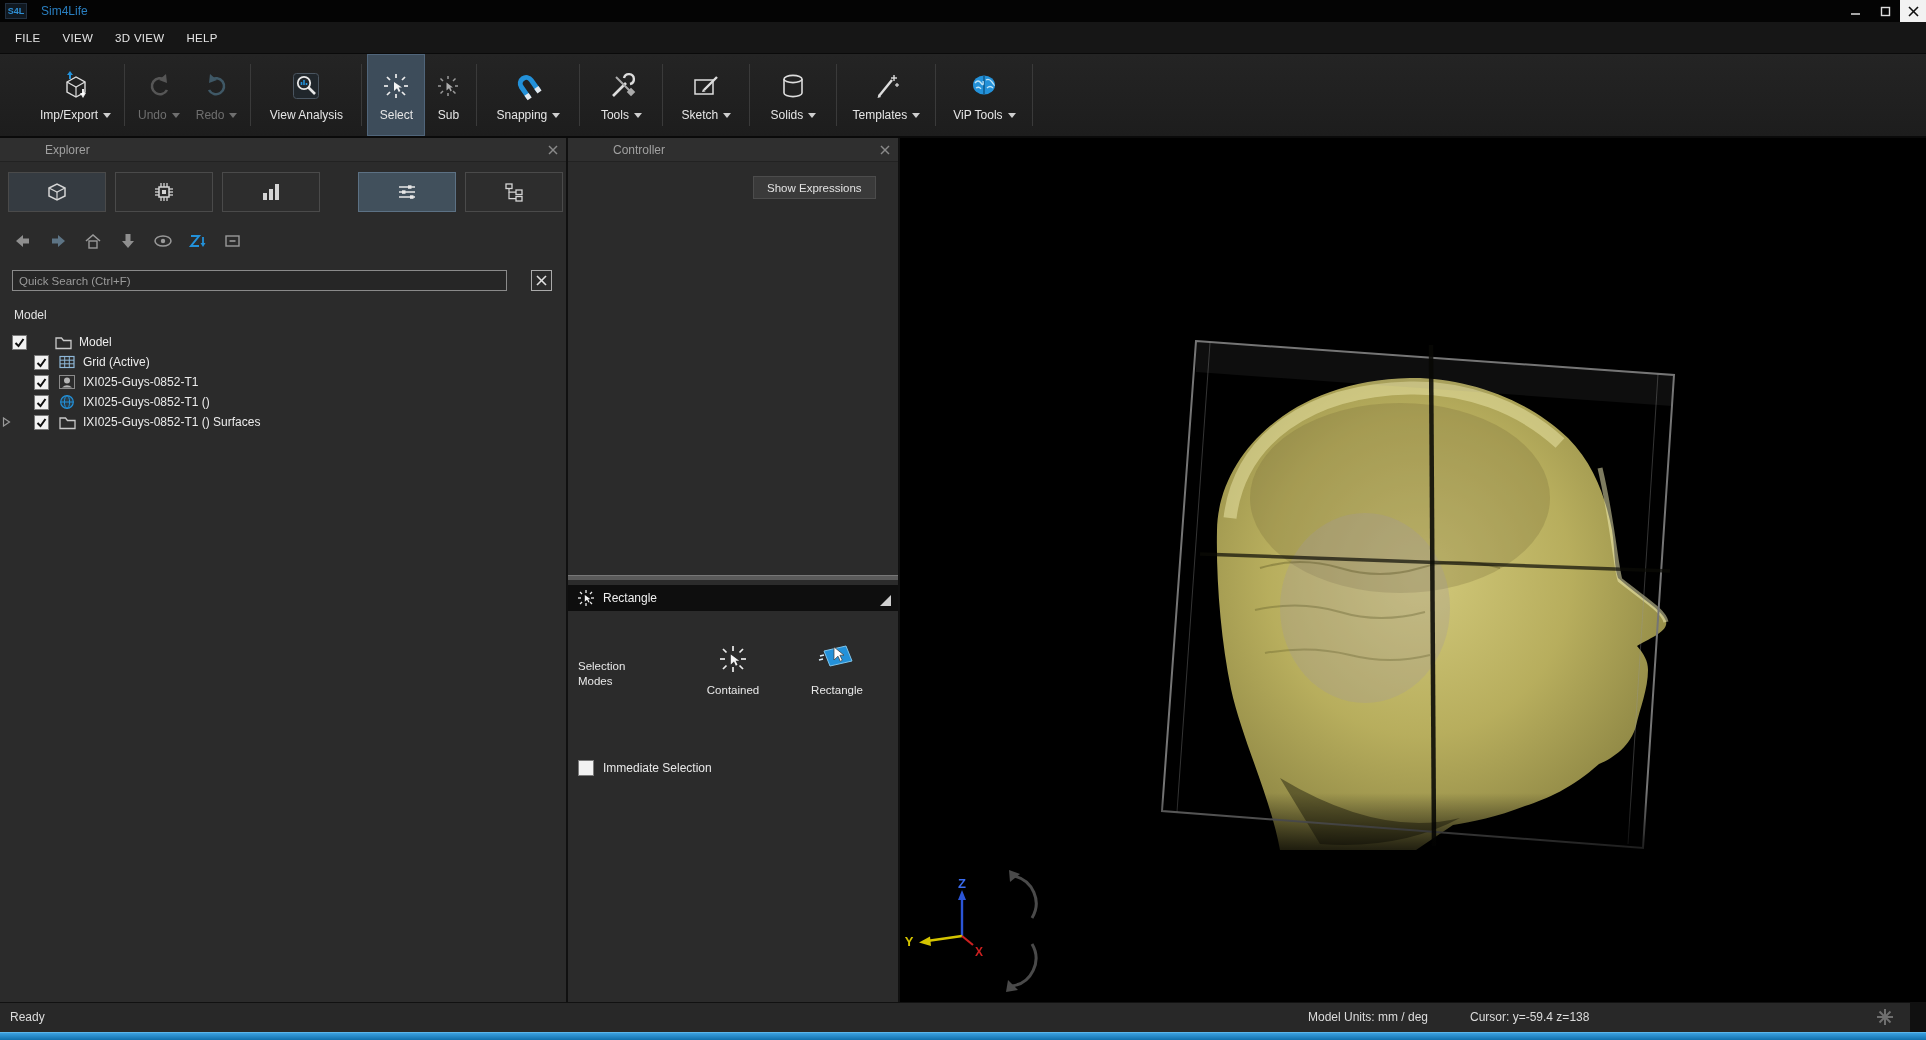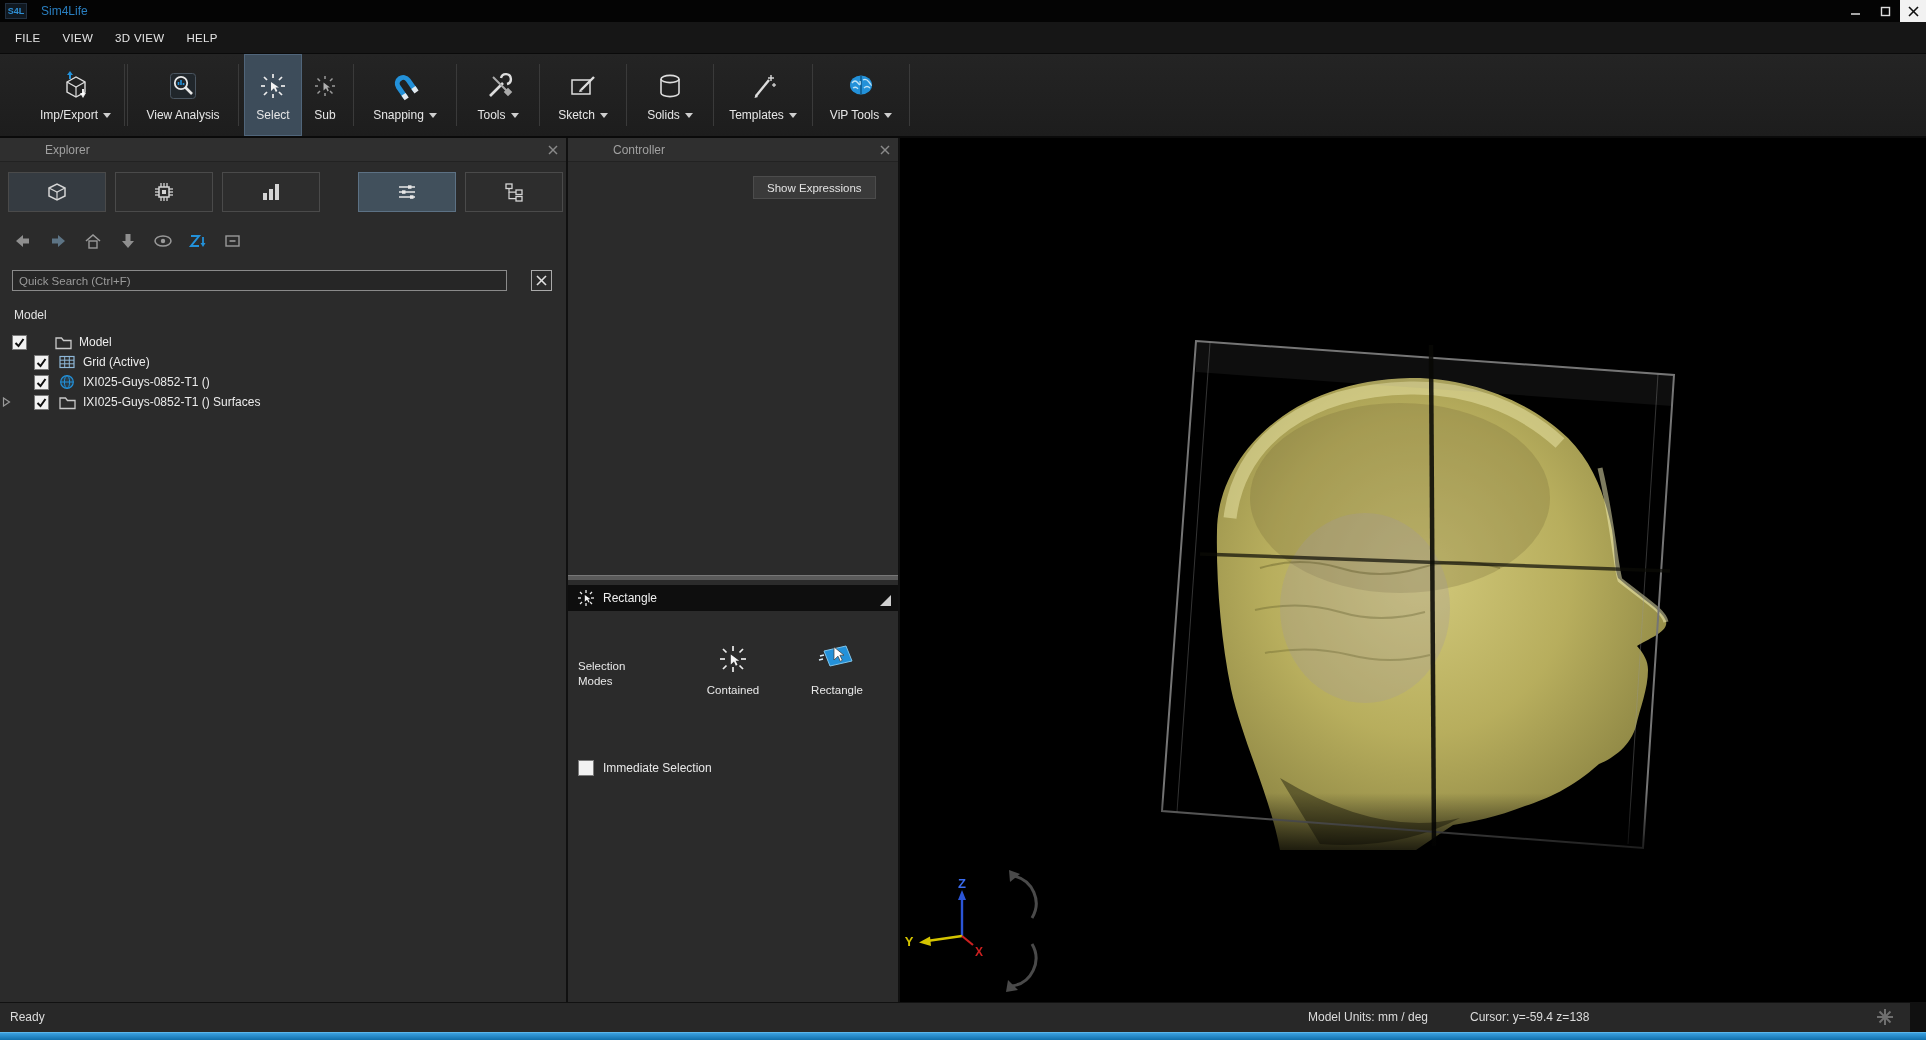--- a/index.html
+++ b/index.html
@@ -147,20 +147,46 @@
             </svg>
         </span>
         <span class="tb-label-row">
             <span class="tb-label">Imp/Export</span>
             <span class="caret"></span>
           </span>
       </div>
     </div>
     <div class="tb-sep"></div>
 
+    <div class="tb-group">
+      <div class="tb-item disabled" style="min-width:52px">
+        <span class="tb-icon">
+          <svg width="30" height="30">
+              <path d="M 21,9 A 8,8 0 1 0 23,19" fill="none" stroke="#565656" stroke-width="2.6"></path>
+              <polygon points="22,3 15,9 23,12" fill="#565656"></polygon>
+            </svg>
+        </span>
+        <span class="tb-label-row">
+            <span class="tb-label">Undo</span>
+            <span class="caret"></span>
+          </span>
+      </div>
+      <div class="tb-item disabled" style="min-width:52px">
+        <span class="tb-icon">
+          <svg width="30" height="30">
+              <path d="M 9,9 A 8,8 0 1 1 7,19" fill="none" stroke="#3f5866" stroke-width="2.6"></path>
+              <polygon points="8,3 15,9 7,12" fill="#3f5866"></polygon>
+            </svg>
+        </span>
+        <span class="tb-label-row">
+            <span class="tb-label">Redo</span>
+            <span class="caret"></span>
+          </span>
+      </div>
+    </div>
     <div class="tb-sep"></div>
 
     <div class="tb-group">
       <div class="tb-item" style="min-width:100px">
         <span class="tb-icon">
           <svg width="30" height="30">
               <rect x="2.5" y="2.5" width="25" height="25" rx="3" fill="#20262b" stroke="#4a5560"></rect>
               <circle cx="13" cy="12" r="6.2" fill="none" stroke="#e8e8e8" stroke-width="1.8"></circle>
               <line x1="17.5" y1="16.5" x2="24" y2="23" stroke="#e8e8e8" stroke-width="2.6"></line>
               <line x1="10.5" y1="14" x2="10.5" y2="11" stroke="#2391d9" stroke-width="1.6"></line>
@@ -485,20 +511,36 @@
         <span class="node-icon">
             <svg width="18" height="16">
               <rect x="2" y="2.5" width="14" height="11" fill="none" stroke="#8fb8d8" stroke-width="1.2"></rect>
               <line x1="6.7" y1="2.5" x2="6.7" y2="13.5" stroke="#8fb8d8"></line>
               <line x1="11.3" y1="2.5" x2="11.3" y2="13.5" stroke="#8fb8d8"></line>
               <line x1="2" y1="6.2" x2="16" y2="6.2" stroke="#8fb8d8"></line>
               <line x1="2" y1="9.8" x2="16" y2="9.8" stroke="#8fb8d8"></line>
             </svg>
           </span>
         <span class="tree-label">Grid (Active)</span>
+      </div>
+      <div class="tree-row">
+        <span class="spacer1"></span>
+        <span class="checkbox">
+            <svg width="13" height="13">
+              <polyline points="2.5,7 5.5,10 10.5,3" fill="none" stroke="#111" stroke-width="2"></polyline>
+            </svg>
+          </span>
+        <span class="node-icon">
+            <svg width="18" height="16">
+              <rect x="1.5" y="1.5" width="15" height="13" fill="none" stroke="#8a8a8a" stroke-width="1"></rect>
+              <circle cx="9" cy="6.5" r="3" fill="#b5b5b5"></circle>
+              <path d="M 4,13.5 Q 9,9 14,13.5 Z" fill="#b5b5b5"></path>
+            </svg>
+          </span>
+        <span class="tree-label">IXI025-Guys-0852-T1</span>
       </div>
       <div class="tree-row">
         <span class="spacer1"></span>
         <span class="checkbox">
             <svg width="13" height="13">
               <polyline points="2.5,7 5.5,10 10.5,3" fill="none" stroke="#111" stroke-width="2"></polyline>
             </svg>
           </span>
         <span class="node-icon">
             <svg width="18" height="16">

